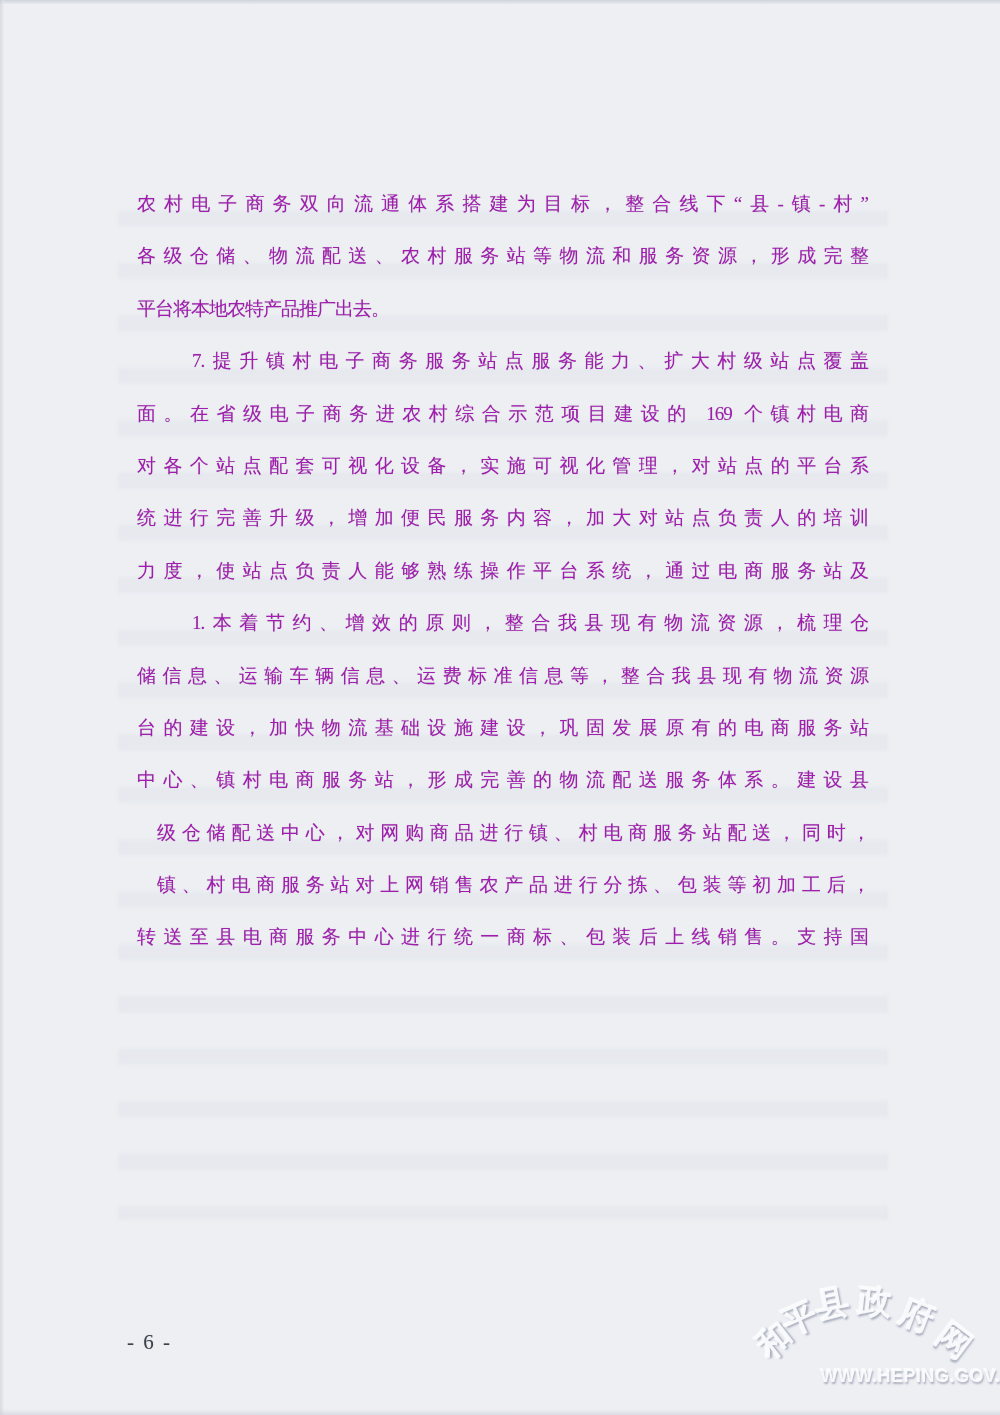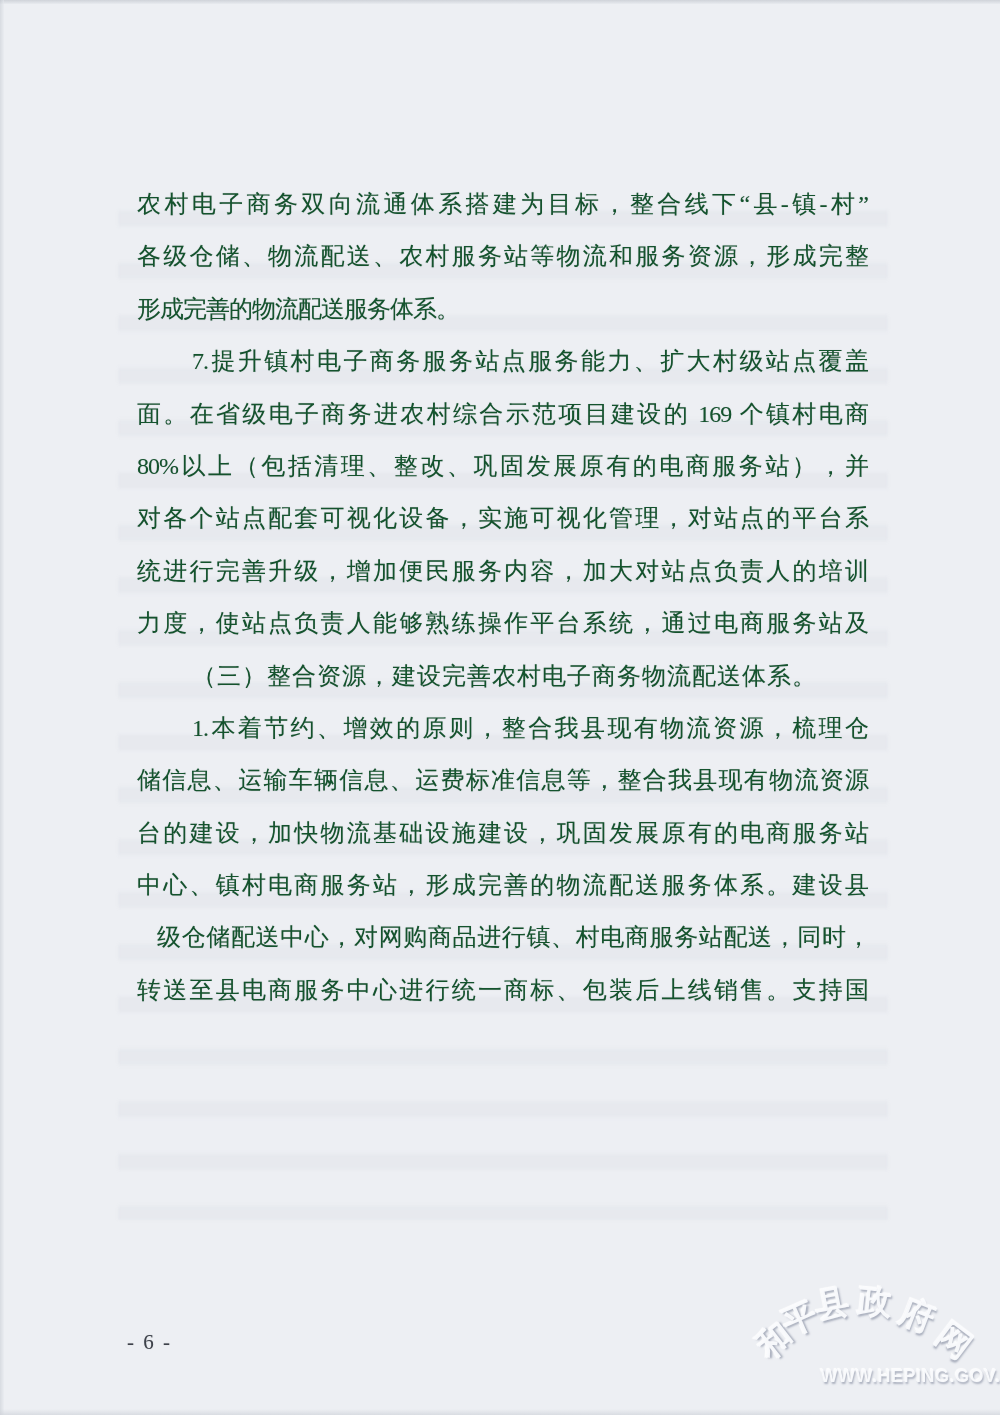--- a/index.html
+++ b/index.html
@@ -44,22 +44,22 @@
     );
     filter: blur(1.5px);
     pointer-events: none;
   }
   
   .textblock {
     position: absolute;
     left: 137px;
     top: 178px;
     width: 731px;
-    color: #14532d;
-    font-size: 24px;
+    color: #a21caf;
+    font-size: 19px;
     letter-spacing: -1px;
     text-shadow: 0 0 1px rgba(80,86,96,0.35);
   }
   .line {
     height: 52.4px;
     line-height: 52.4px;
     white-space: nowrap;
     text-align: justify;
     text-align-last: justify;
     text-justify: inter-character;
@@ -120,33 +120,32 @@
 <body>
 
 <div class="edge-top"></div>
 <div class="edge-left"></div>
 <div class="edge-bottom"></div>
 <div class="showthrough"></div>
 
 <div class="textblock">
   <div class="line">农村电子商务双向流通体系搭建为目标，整合线下“县-镇-村”</div>
   <div class="line">各级仓储、物流配送、农村服务站等物流和服务资源，形成完整</div>
-  <div class="line end">形成完善的物流配送服务体系。</div>
+  <div class="line end">平台将本地农特产品推广出去。</div>
   <div class="line indent">7.提升镇村电子商务服务站点服务能力、扩大村级站点覆盖</div>
   <div class="line">面。在省级电子商务进农村综合示范项目建设的 169 个镇村电商</div>
-  <div class="line">80%以上（包括清理、整改、巩固发展原有的电商服务站），并</div>
   <div class="line">对各个站点配套可视化设备，实施可视化管理，对站点的平台系</div>
   <div class="line">统进行完善升级，增加便民服务内容，加大对站点负责人的培训</div>
   <div class="line">力度，使站点负责人能够熟练操作平台系统，通过电商服务站及</div>
-  <div class="line end indent spread">（三）整合资源，建设完善农村电子商务物流配送体系。</div>
   <div class="line indent">1.本着节约、增效的原则，整合我县现有物流资源，梳理仓</div>
   <div class="line">储信息、运输车辆信息、运费标准信息等，整合我县现有物流资源</div>
   <div class="line">台的建设，加快物流基础设施建设，巩固发展原有的电商服务站</div>
   <div class="line">中心、镇村电商服务站，形成完善的物流配送服务体系。建设县</div>
   <div class="line tight">级仓储配送中心，对网购商品进行镇、村电商服务站配送，同时，</div>
+  <div class="line tight">镇、村电商服务站对上网销售农产品进行分拣、包装等初加工后，</div>
   <div class="line">转送至县电商服务中心进行统一商标、包装后上线销售。支持国</div>
 </div>
 
 <div class="page-number">- 6 -</div>
 
 <div class="watermark">
   <span class="wm-char wm-c0">和</span>
   <span class="wm-char wm-c1">平</span>
   <span class="wm-char wm-c2">县</span>
   <span class="wm-char wm-c3">政</span>

